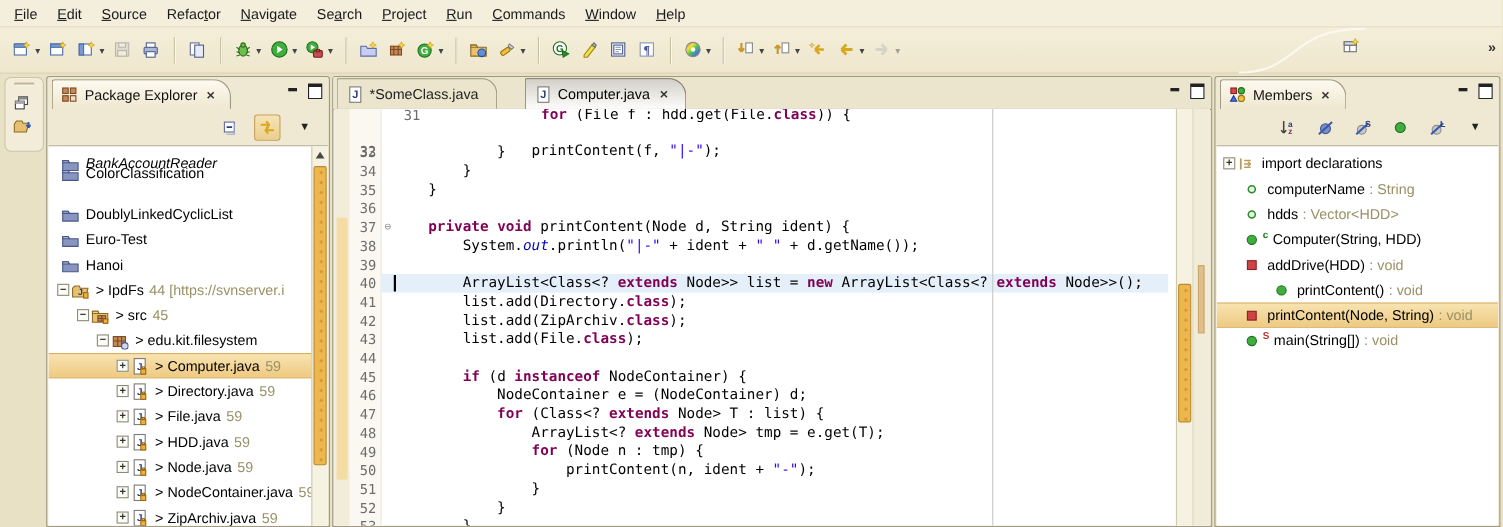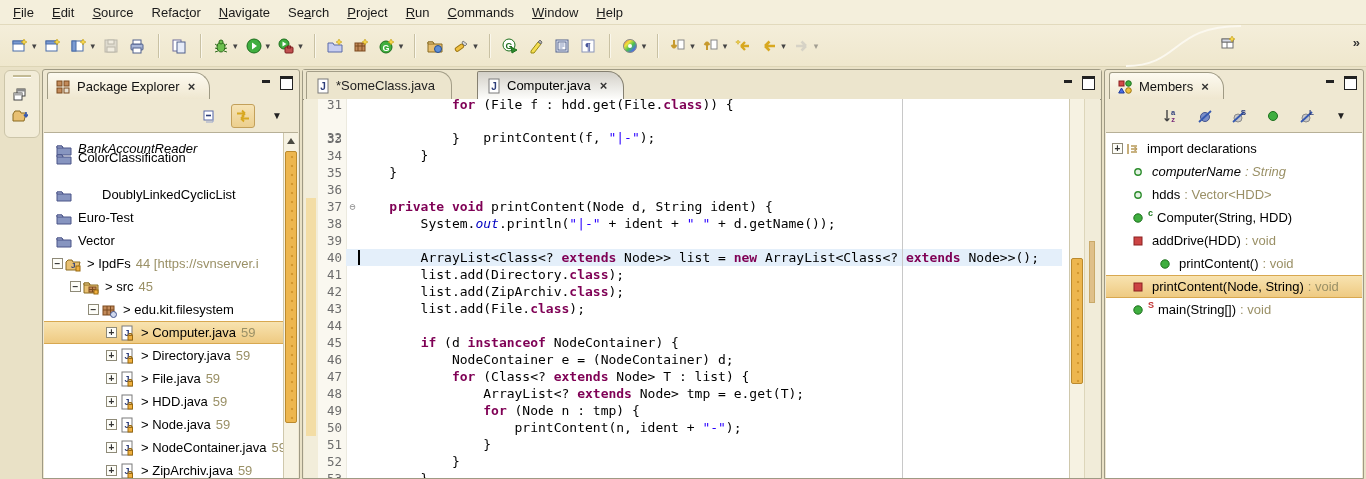--- a/index.html
+++ b/index.html
@@ -374,40 +374,40 @@
               </svg></span>
             <span class="lbl">BankAccountReader</span>
           </div>
           <div class="trow" style="top: 13px;">
             <span class="ticon" style="margin-left:12px"><svg width="16" height="16" viewBox="0 0 16 16" style="vertical-align:middle">
                 <path d="M1 5h5l1 2h8v7H1z" fill="#8795c0" stroke="#4a5588"></path>
                 <path d="M1 5h5l1 2H1z" fill="#aab4d8" stroke="#4a5588"></path>
               </svg></span>
             <span class="lbl">ColorClassification</span>
           </div>
-          <div class="trow" style="top: 50px; gap: 24px;">
+          <div class="trow" style="top: 50px;">
             <span class="ticon" style="margin-left:12px"><svg width="16" height="16" viewBox="0 0 16 16" style="vertical-align:middle">
                 <path d="M1 5h5l1 2h8v7H1z" fill="#8795c0" stroke="#4a5588"></path>
                 <path d="M1 5h5l1 2H1z" fill="#aab4d8" stroke="#4a5588"></path>
               </svg></span>
             <span class="lbl">DoublyLinkedCyclicList</span>
           </div>
           <div class="trow" style="top: 73px;">
             <span class="ticon" style="margin-left:12px"><svg width="16" height="16" viewBox="0 0 16 16" style="vertical-align:middle">
                 <path d="M1 5h5l1 2h8v7H1z" fill="#8795c0" stroke="#4a5588"></path>
                 <path d="M1 5h5l1 2H1z" fill="#aab4d8" stroke="#4a5588"></path>
               </svg></span>
             <span class="lbl">Euro-Test</span>
           </div>
           <div class="trow" style="top: 96px;">
             <span class="ticon" style="margin-left:12px"><svg width="16" height="16" viewBox="0 0 16 16" style="vertical-align:middle">
                 <path d="M1 5h5l1 2h8v7H1z" fill="#8795c0" stroke="#4a5588"></path>
                 <path d="M1 5h5l1 2H1z" fill="#aab4d8" stroke="#4a5588"></path>
               </svg></span>
-            <span class="lbl">Vector</span>
+            <span class="lbl">Hanoi</span>
           </div>
           <div class="trow" style="top: 119px;">
             <span class="exp" style="margin-left:8px">−</span>
             <span class="ticon"><svg width="16" height="16" viewBox="0 0 16 16" style="vertical-align:middle">
                 <path d="M1 6l2-2h4l1 2h7l-2 8H1z" fill="#e8c072" stroke="#8a6a20"></path>
                 <text x="6" y="12" font-size="8" font-weight="bold" fill="#2d3d7a" font-family="Liberation Sans">J</text>
                 <rect x="11" y="10" width="4" height="5" fill="#f0b040" stroke="#9a6a10"></rect>
               </svg></span>
             <span class="lbl">&gt; IpdFs</span>
             <span class="sfx">44 [https://svnserver.i</span>
@@ -541,21 +541,21 @@
         </div>
       </div>
     <div class="ebody">
       <div class="ruler-ann">
         <div class="diffband" id="diffband" style="top: 99px; height: 238px;"></div>
       </div>
       <div class="ruler-num"></div>
       <div class="curline" id="curline" style="top: 150px;"></div>
       <div class="codewrap">
           <div id="codeLines">
-            <div class="cline" style="top: -3px;"><span class="num">31</span><span class="code"><span class="d">            </span><span class="k">for</span><span class="d"> (File f : hdd.get(File.</span><span class="k">class</span><span class="d">)) {</span></span></div>
+            <div class="cline" style="top: -3px; margin-left: 40px;"><span class="num">31</span><span class="code"><span class="d">            </span><span class="k">for</span><span class="d"> (File f : hdd.get(File.</span><span class="k">class</span><span class="d">)) {</span></span></div>
             <div class="cline" style="top: 30px;"><span class="num">32</span><span class="code"><span class="d">                printContent(f, </span><span class="s">"|-"</span><span class="d">);</span></span></div>
             <div class="cline" style="top: 31px;"><span class="num">33</span><span class="code"><span class="d">            }</span></span></div>
             <div class="cline" style="top: 48px;"><span class="num">34</span><span class="code"><span class="d">        }</span></span></div>
             <div class="cline" style="top: 65px;"><span class="num">35</span><span class="code"><span class="d">    }</span></span></div>
             <div class="cline" style="top: 82px;"><span class="num">36</span><span class="code"></span></div>
             <div class="cline" style="top: 99px;"><span class="num">37</span><span class="fold">⊖</span><span class="code"><span class="d">    </span><span class="k">private</span><span class="d"> </span><span class="k">void</span><span class="d"> printContent(Node d, String ident) {</span></span></div>
             <div class="cline" style="top: 116px;"><span class="num">38</span><span class="code"><span class="d">        System.</span><span class="f">out</span><span class="d">.println(</span><span class="s">"|-"</span><span class="d"> + ident + </span><span class="s">" "</span><span class="d"> + d.getName());</span></span></div>
             <div class="cline" style="top: 133px;"><span class="num">39</span><span class="code"></span></div>
             <div class="cline" style="top: 150px;"><span class="num">40</span><span class="code"><span class="d">        ArrayList&lt;Class&lt;? </span><span class="k">extends</span><span class="d"> Node&gt;&gt; list = </span><span class="k">new</span><span class="d"> ArrayList&lt;Class&lt;? </span><span class="k">extends</span><span class="d"> Node&gt;&gt;();</span></span></div>
             <div class="cline" style="top: 167px;"><span class="num">41</span><span class="code"><span class="d">        list.add(Directory.</span><span class="k">class</span><span class="d">);</span></span></div>
@@ -644,21 +644,21 @@
           <div class="trow mrow" style="top: 4px;">
             <span class="exp" style="margin-left:6px">+</span>
             <span class="ticon"><svg width="16" height="16" viewBox="0 0 16 16" style="vertical-align:middle">
                 <path d="M3 3v10" stroke="#b89a5a" stroke-width="1.6"></path>
                 <path d="M6 5h6M6 8h6M6 11h6" stroke="#b89a5a" stroke-width="1.4"></path>
                 <path d="M12 8l-2.5-2M12 8l-2.5 2" stroke="#b89a5a" stroke-width="1.2" fill="none"></path>
               </svg></span>
             <span class="lbl">import declarations</span>
             <span class="type"></span>
           </div>
-          <div class="trow mrow" style="top: 27px; font-style: italic;">
+          <div class="trow mrow" style="top: 27px;">
             <span class="ticon" style="margin-left:24px"><svg width="16" height="16" viewBox="0 0 16 16" style="vertical-align:middle">
                 <circle cx="8" cy="8" r="3.2" fill="#e4f2e4" stroke="#2c8c2c" stroke-width="1.4"></circle>
               </svg></span>
             <span class="lbl">computerName</span>
             <span class="type">: String</span>
           </div>
           <div class="trow mrow" style="top: 50px;">
             <span class="ticon" style="margin-left:24px"><svg width="16" height="16" viewBox="0 0 16 16" style="vertical-align:middle">
                 <circle cx="8" cy="8" r="3.2" fill="#e4f2e4" stroke="#2c8c2c" stroke-width="1.4"></circle>
               </svg></span>

